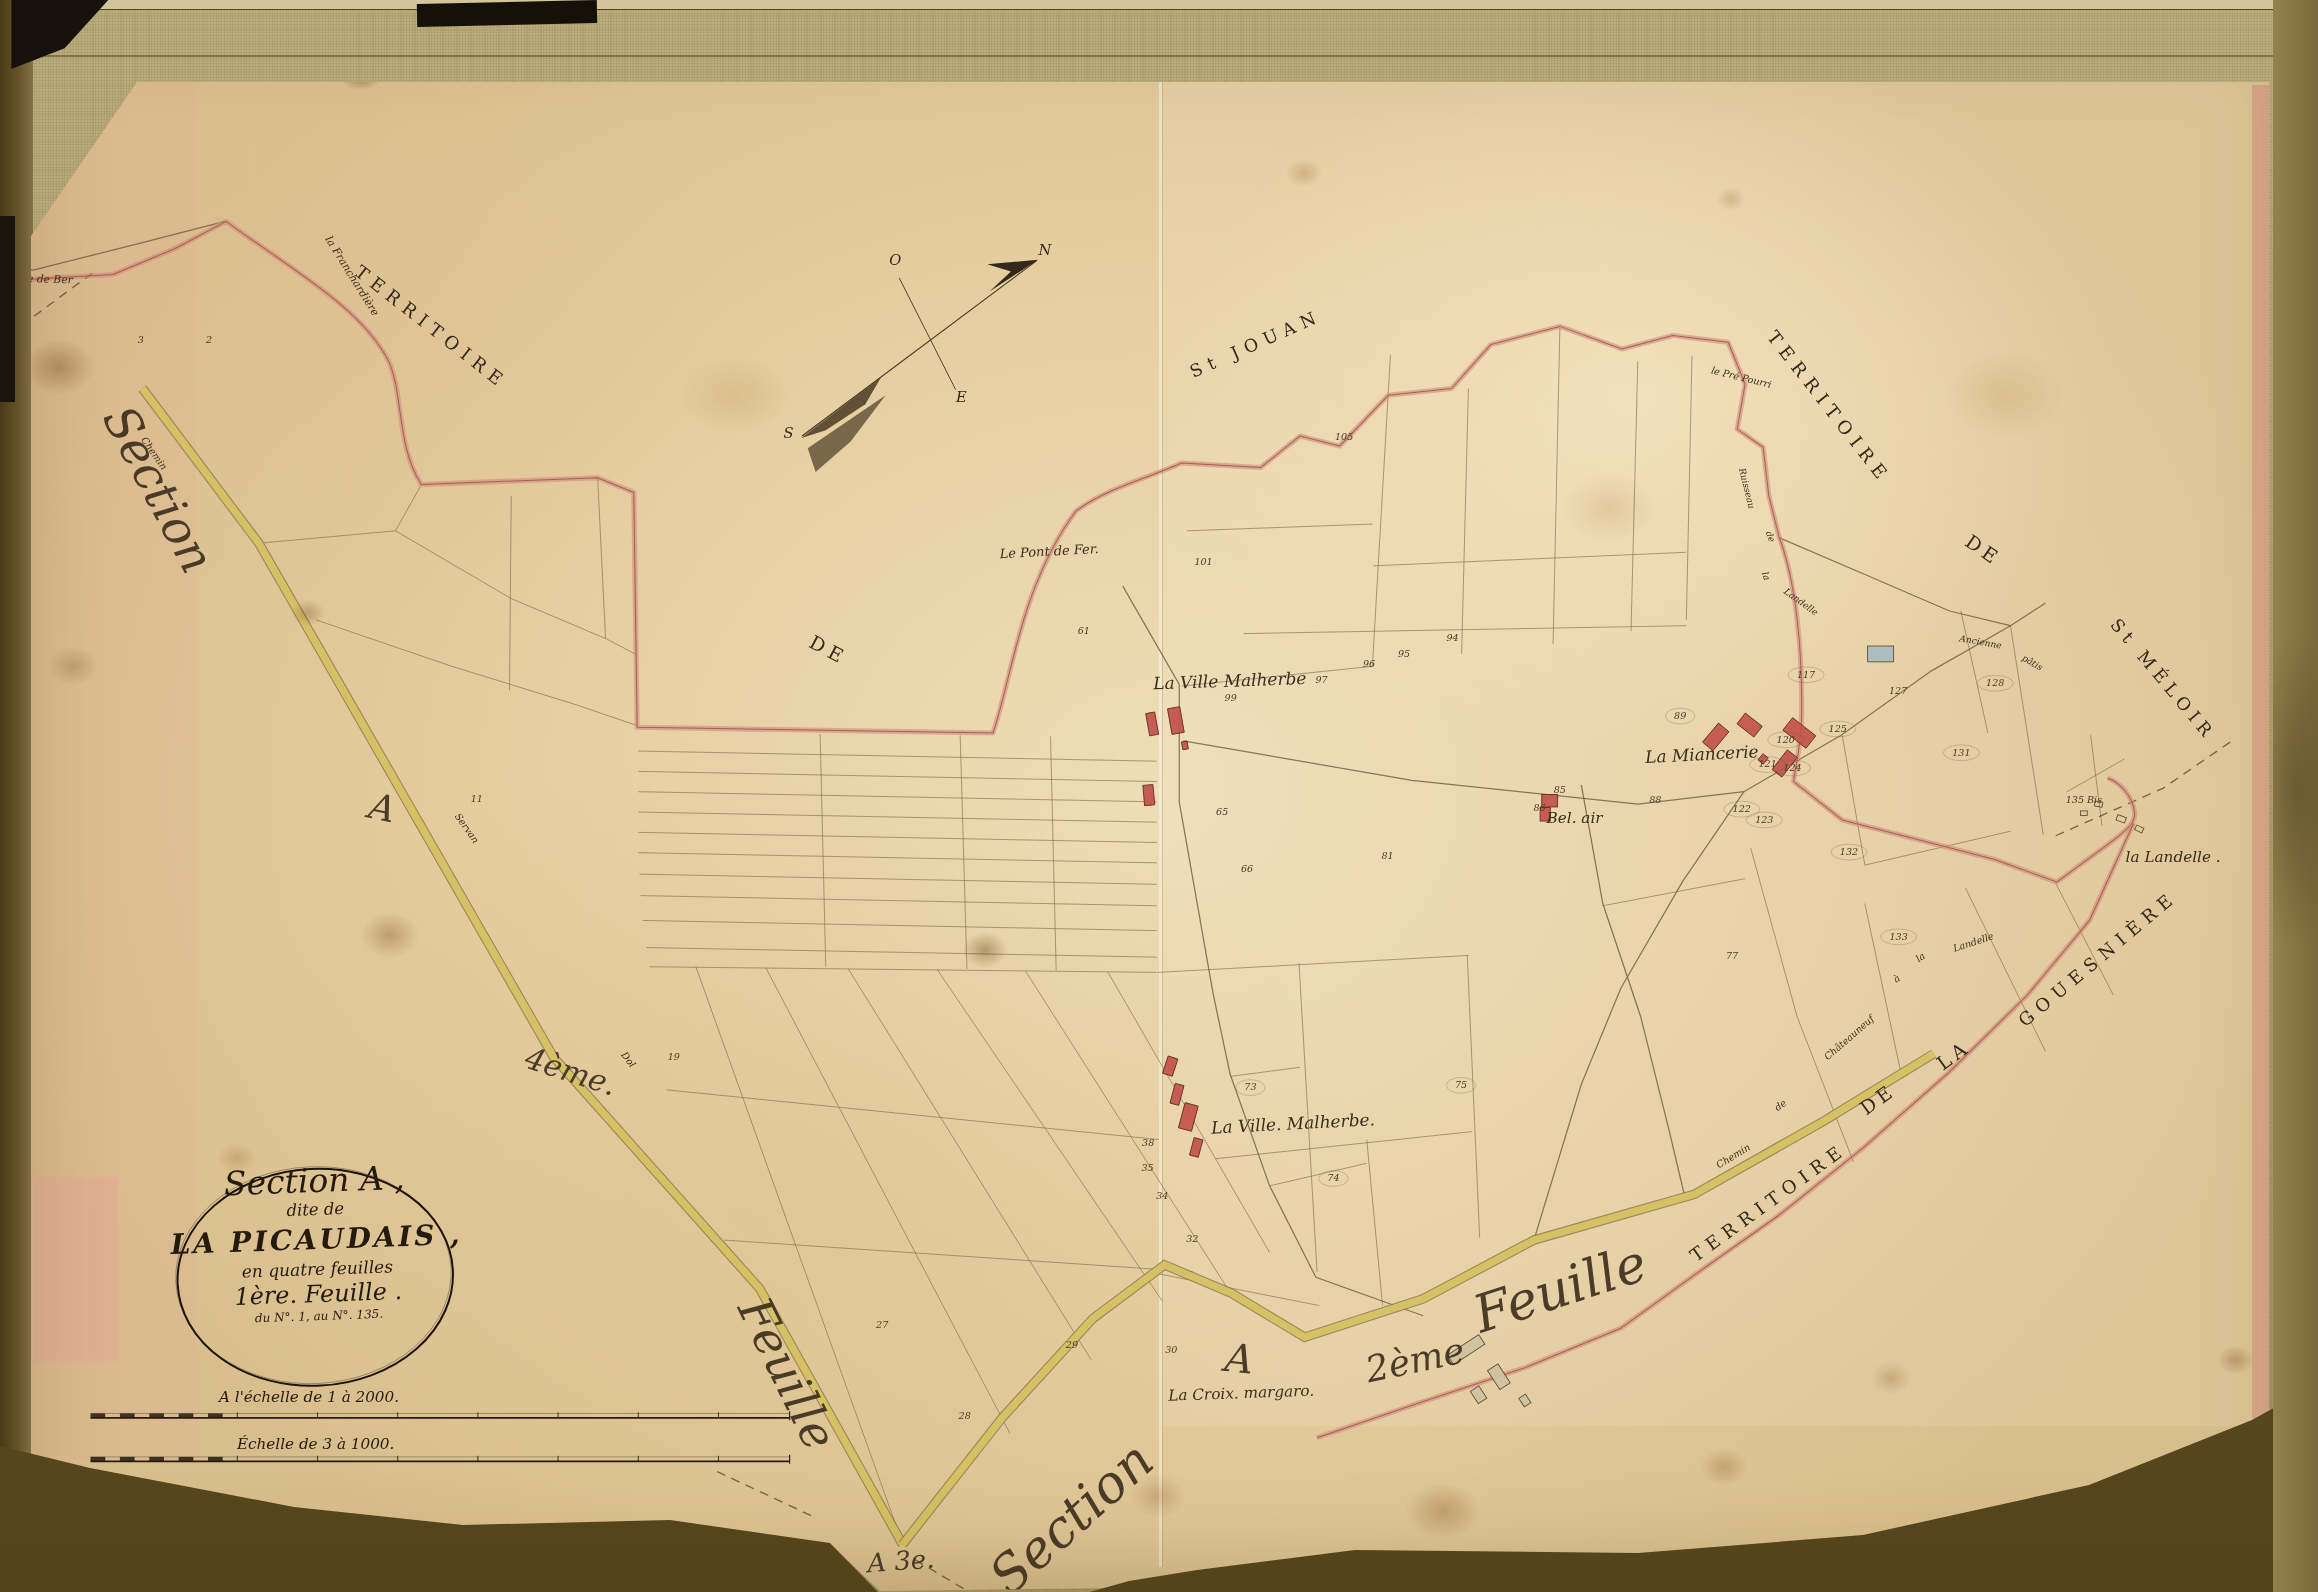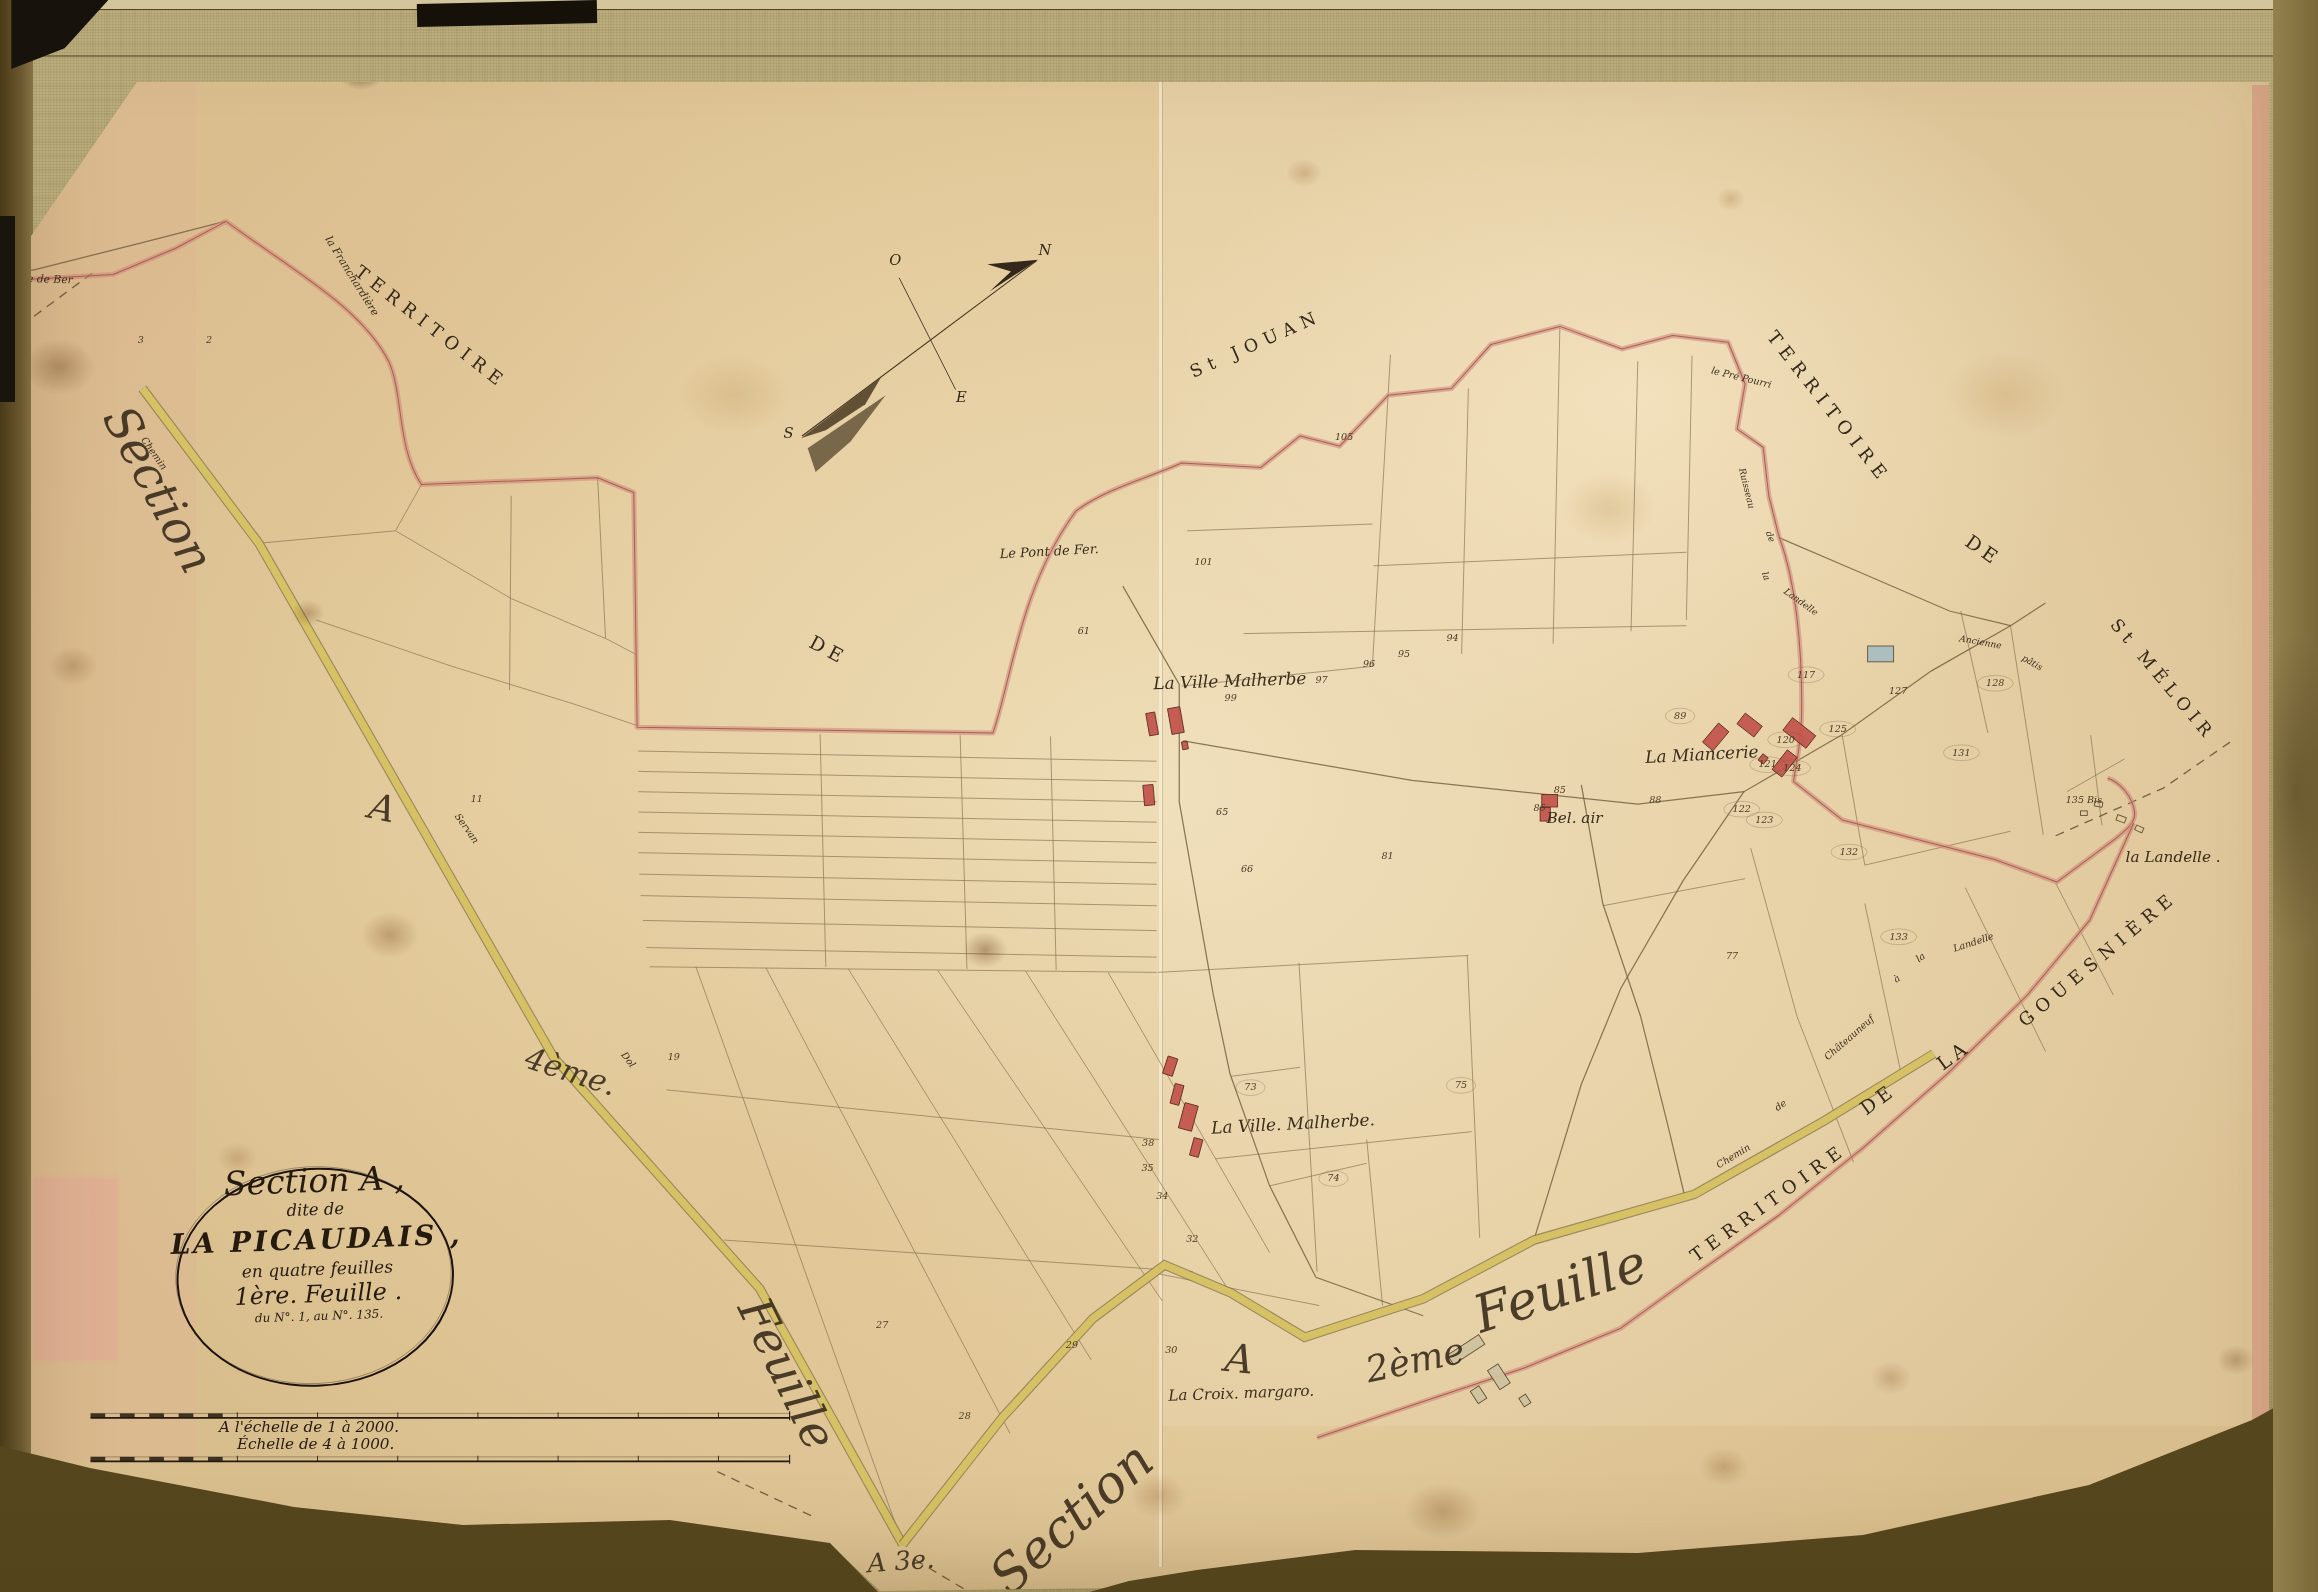--- a/index.html
+++ b/index.html
@@ -74,21 +74,21 @@
   
   .cartouche{position:absolute;left:162px;top:1162px;width:309px;z-index:45;text-align:center;
     transform:rotate(-2deg);color:#241a0e;}
   .cartouche .c1{font-size:33px;font-style:italic;line-height:37px;}
   .cartouche .c2{font-size:16.4px;font-style:italic;line-height:21.5px;}
   .cartouche .c3{font-size:28px;font-style:italic;font-weight:600;letter-spacing:2.8px;line-height:37px;}
   .cartouche .c4{font-size:17px;font-style:italic;line-height:22.6px;}
   .cartouche .c5{font-size:24px;font-style:italic;line-height:28px;}
   .cartouche .c6{font-size:12px;font-style:italic;line-height:17px;}
   .scale-label{position:absolute;z-index:45;font-style:italic;color:#241a0e;font-size:15.2px;}
-  .s1{left:219px;top:1418px;}
+  .s1{left:219px;top:1388px;}
   .s2{left:237px;top:1435px;}
 </style>
 </head>
 <body>
 
 <div class="stage">
   <div class="canvas-tex"></div>
   <div class="ridge"></div>
   <div class="seam"></div>
   <div class="edge-left"></div>
@@ -372,21 +372,21 @@
 
     <div class="cartouche">
       <div class="c1">Section A ,</div>
       <div class="c2">dite de</div>
       <div class="c3">LA PICAUDAIS ,</div>
       <div class="c4">en quatre feuilles</div>
       <div class="c5">1ère. Feuille .</div>
       <div class="c6">du N°. 1, au N°. 135.</div>
     </div>
     <div class="scale-label s1">A l'échelle de 1 à 2000.</div>
-    <div class="scale-label s2">Échelle de 4 à 1000.</div>
+    <div class="scale-label s2">Échelle de 3 à 1000.</div>
   </div>
 
   <div class="canvas-bl"></div>
   <div class="canvas-br"></div>
   <div class="edge-right"></div>
   <div class="bm1"></div>
   <div class="bm2"></div>
   <div class="bm3"></div>
 </div>
 

